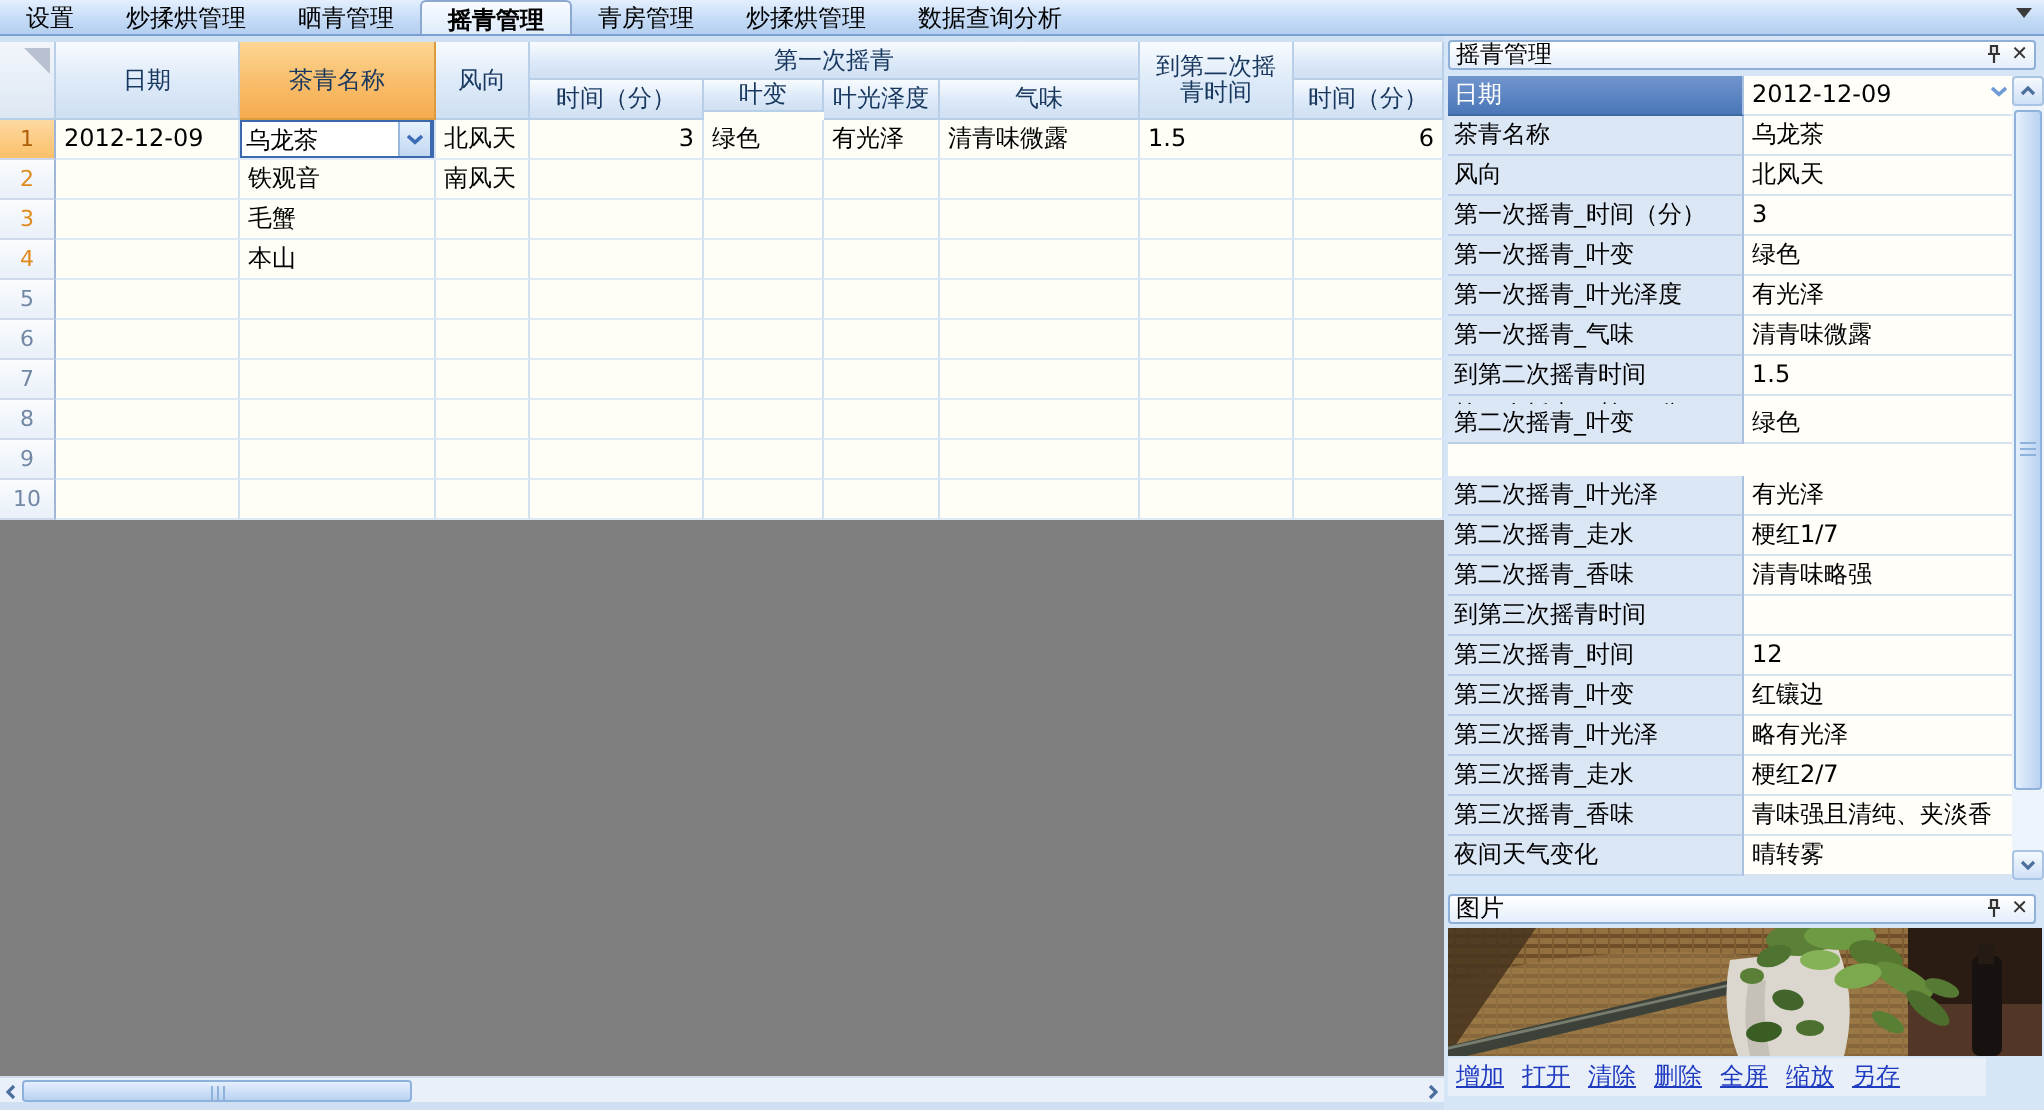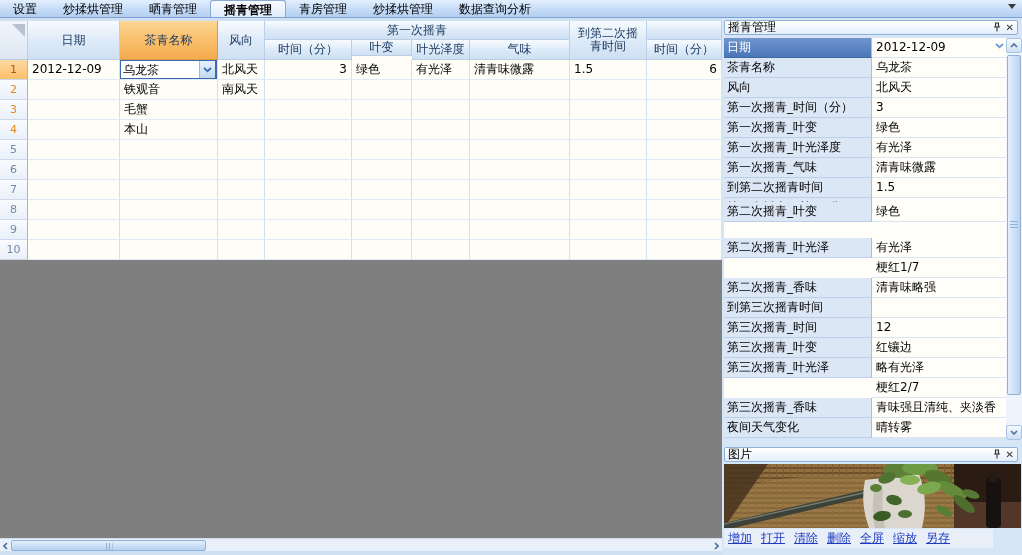--- a/index.html
+++ b/index.html
@@ -371,20 +371,21 @@
       </div>
       <div class="p-row" style="top: 164px;">
         <div class="p-label">第二次摇青_叶变</div>
         <div class="p-value">绿色</div>
       </div>
       <div class="p-row" style="top: 200px;">
         <div class="p-label">第二次摇青_叶光泽</div>
         <div class="p-value">有光泽</div>
       </div>
       <div class="p-row" style="top: 220px;">
+        <div class="p-label">第二次摇青_走水</div>
         <div class="p-value">梗红1/7</div>
       </div>
       <div class="p-row" style="top: 240px;">
         <div class="p-label">第二次摇青_香味</div>
         <div class="p-value">清青味略强</div>
       </div>
       <div class="p-row" style="top: 260px;">
         <div class="p-label">到第三次摇青时间</div>
         <div class="p-value"></div>
       </div>
@@ -394,20 +395,21 @@
       </div>
       <div class="p-row" style="top: 300px;">
         <div class="p-label">第三次摇青_叶变</div>
         <div class="p-value">红镶边</div>
       </div>
       <div class="p-row" style="top: 320px;">
         <div class="p-label">第三次摇青_叶光泽</div>
         <div class="p-value">略有光泽</div>
       </div>
       <div class="p-row" style="top: 340px;">
+        <div class="p-label">第三次摇青_走水</div>
         <div class="p-value">梗红2/7</div>
       </div>
       <div class="p-row" style="top: 360px;">
         <div class="p-label">第三次摇青_香味</div>
         <div class="p-value">青味强且清纯、夹淡香</div>
       </div>
       <div class="p-row" style="top: 380px;">
         <div class="p-label">夜间天气变化</div>
         <div class="p-value">晴转雾</div>
       </div>

